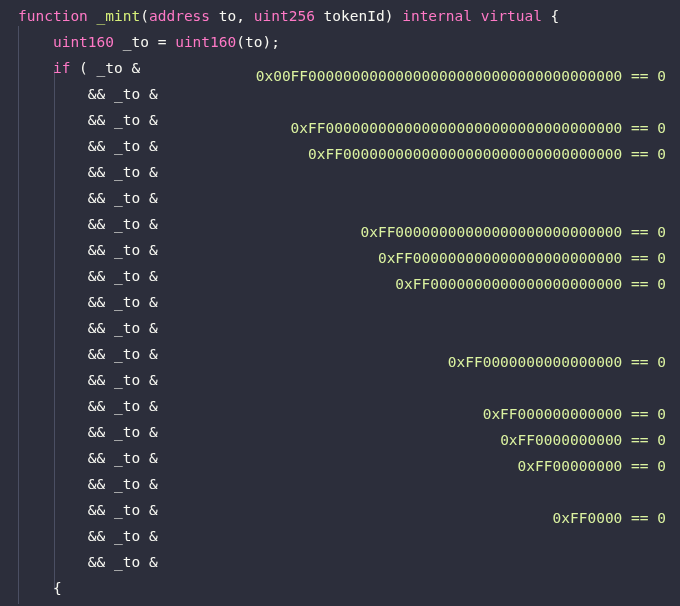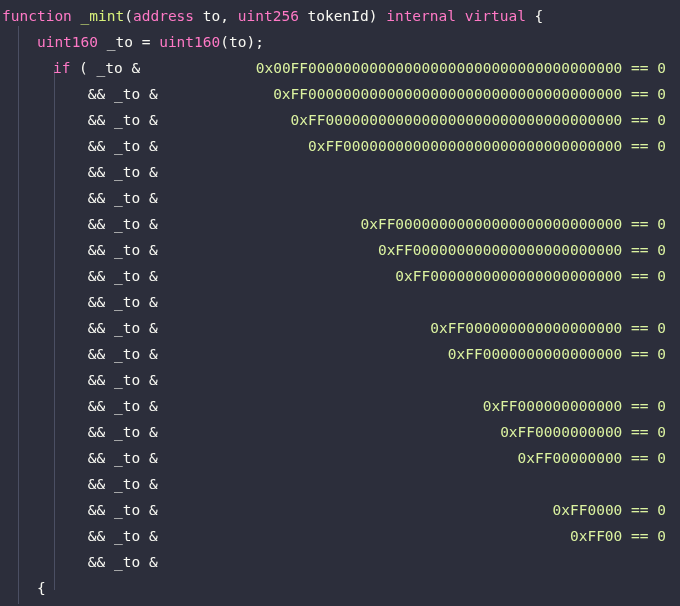--- a/index.html
+++ b/index.html
@@ -23,21 +23,21 @@
     position: absolute;
     left: 0;
     top: 3px;
     width: 680px;
   }
   .code-line {
     height: 26px;
     line-height: 26px;
     white-space: pre;
     color: #f8f8f2;
-    padding-left: 2px;
+    padding-left: 18px;
     box-sizing: border-box;
     position: relative;
   }
   
   .cond-line {
     display: block;
     height: 26px;
     line-height: 26px;
     white-space: pre;
     color: #f8f8f2;
@@ -46,21 +46,21 @@
   .cond-left {
     position: absolute;
     left: 18px;
     top: 0;
     white-space: pre;
     text-align: center;
   }
   .cond-right {
     position: absolute;
     right: 14px;
-    top: 0;
+    top: 8px;
     white-space: pre;
     text-align: left;
   }
   .kw    { color: #ff79c6; }
   .fn    { color: #d7f07a; }
   .num   { color: #dbf2a0; }
   .plain { color: #f8f8f2; }
   .punct { color: #f8f8f2; }
 
   
@@ -82,38 +82,38 @@
 
   <div class="code-area">
 
     <div class="code-line"><span class="kw">function</span><span class="plain"> </span><span class="fn">_mint</span><span class="punct">(</span><span class="kw">address</span><span class="plain"> to</span><span class="punct">, </span><span class="kw">uint256</span><span class="plain"> tokenId</span><span class="punct">) </span><span class="kw">internal</span><span class="plain"> </span><span class="kw">virtual</span><span class="punct"> {</span></div>
 
     <div class="code-line"><span class="plain">    </span><span class="kw">uint160</span><span class="plain"> _to </span><span class="punct">= </span><span class="kw">uint160</span><span class="punct">(to);</span></div>
 
     <div class="cond-line"><span class="cond-left"><span class="plain">    </span><span class="kw">if</span><span class="plain"> ( _to &amp; </span></span><span class="cond-right"><span class="num">0x00FF000000000000000000000000000000000000</span><span class="num"> == 0</span></span></div>
 
     <div id="and-lines-container">
-        <div class="cond-line"><span class="cond-left"><span class="plain">        </span><span class="plain">&amp;&amp; _to &amp; </span></span><span class="cond-right"><span class="num">0xFF000000000000000000000000000000000000</span><span class="num"> == 0</span></span></div>
+        <div class="cond-line"><span class="cond-left"><span class="plain">        </span><span class="plain">&amp;&amp; _to &amp; </span></span></div>
         <div class="cond-line"><span class="cond-left"><span class="plain">        </span><span class="plain">&amp;&amp; _to &amp; </span></span><span class="cond-right"><span class="num">0xFF0000000000000000000000000000000000</span><span class="num"> == 0</span></span></div>
         <div class="cond-line"><span class="cond-left"><span class="plain">        </span><span class="plain">&amp;&amp; _to &amp; </span></span><span class="cond-right"><span class="num">0xFF00000000000000000000000000000000</span><span class="num"> == 0</span></span></div>
         <div class="cond-line"><span class="cond-left"><span class="plain">        </span><span class="plain">&amp;&amp; _to &amp; </span></span></div>
         <div class="cond-line"><span class="cond-left"><span class="plain">        </span><span class="plain">&amp;&amp; _to &amp; </span></span></div>
         <div class="cond-line"><span class="cond-left"><span class="plain">        </span><span class="plain">&amp;&amp; _to &amp; </span></span><span class="cond-right"><span class="num">0xFF00000000000000000000000000</span><span class="num"> == 0</span></span></div>
         <div class="cond-line"><span class="cond-left"><span class="plain">        </span><span class="plain">&amp;&amp; _to &amp; </span></span><span class="cond-right"><span class="num">0xFF000000000000000000000000</span><span class="num"> == 0</span></span></div>
         <div class="cond-line"><span class="cond-left"><span class="plain">        </span><span class="plain">&amp;&amp; _to &amp; </span></span><span class="cond-right"><span class="num">0xFF0000000000000000000000</span><span class="num"> == 0</span></span></div>
         <div class="cond-line"><span class="cond-left"><span class="plain">        </span><span class="plain">&amp;&amp; _to &amp; </span></span></div>
-        <div class="cond-line"><span class="cond-left"><span class="plain">        </span><span class="plain">&amp;&amp; _to &amp; </span></span><span class="cond-right"><span class="num">0xFF000000000000000000</span><span class="num"> == 0</span></span></div>
+        <div class="cond-line"><span class="cond-left"><span class="plain">        </span><span class="plain">&amp;&amp; _to &amp; </span></span></div>
         <div class="cond-line"><span class="cond-left"><span class="plain">        </span><span class="plain">&amp;&amp; _to &amp; </span></span><span class="cond-right"><span class="num">0xFF0000000000000000</span><span class="num"> == 0</span></span></div>
         <div class="cond-line"><span class="cond-left"><span class="plain">        </span><span class="plain">&amp;&amp; _to &amp; </span></span></div>
         <div class="cond-line"><span class="cond-left"><span class="plain">        </span><span class="plain">&amp;&amp; _to &amp; </span></span><span class="cond-right"><span class="num">0xFF000000000000</span><span class="num"> == 0</span></span></div>
         <div class="cond-line"><span class="cond-left"><span class="plain">        </span><span class="plain">&amp;&amp; _to &amp; </span></span><span class="cond-right"><span class="num">0xFF0000000000</span><span class="num"> == 0</span></span></div>
         <div class="cond-line"><span class="cond-left"><span class="plain">        </span><span class="plain">&amp;&amp; _to &amp; </span></span><span class="cond-right"><span class="num">0xFF00000000</span><span class="num"> == 0</span></span></div>
         <div class="cond-line"><span class="cond-left"><span class="plain">        </span><span class="plain">&amp;&amp; _to &amp; </span></span></div>
         <div class="cond-line"><span class="cond-left"><span class="plain">        </span><span class="plain">&amp;&amp; _to &amp; </span></span><span class="cond-right"><span class="num">0xFF0000</span><span class="num"> == 0</span></span></div>
-        <div class="cond-line"><span class="cond-left"><span class="plain">        </span><span class="plain">&amp;&amp; _to &amp; </span></span><span class="cond-right"><span class="num">0xFF00</span><span class="num"> == 0</span></span></div>
+        <div class="cond-line"><span class="cond-left"><span class="plain">        </span><span class="plain">&amp;&amp; _to &amp; </span></span></div>
         <div class="cond-line"><span class="cond-left"><span class="plain">        </span><span class="plain">&amp;&amp; _to &amp; </span></span></div>
       </div>
 
     <div class="code-line"><span class="plain">    </span><span class="punct">{</span></div>
 
     <div class="code-line"></div>
 
   </div>
 </div>
 

